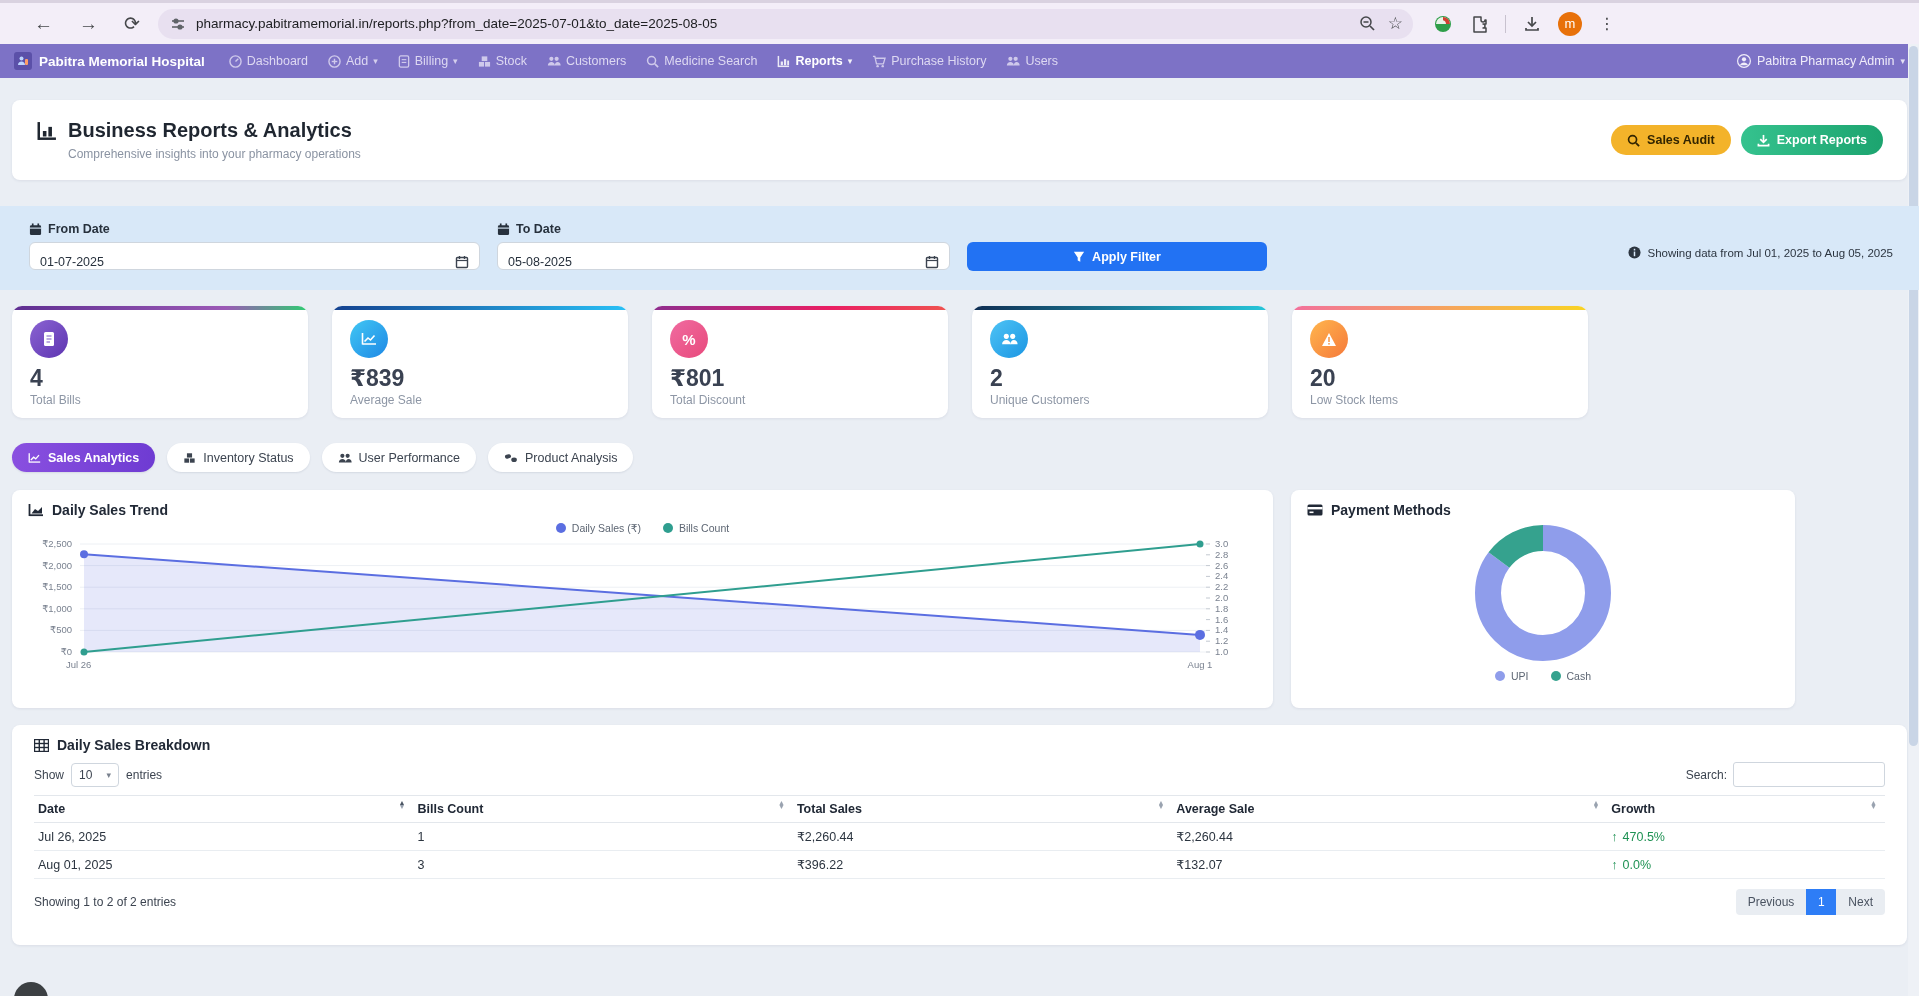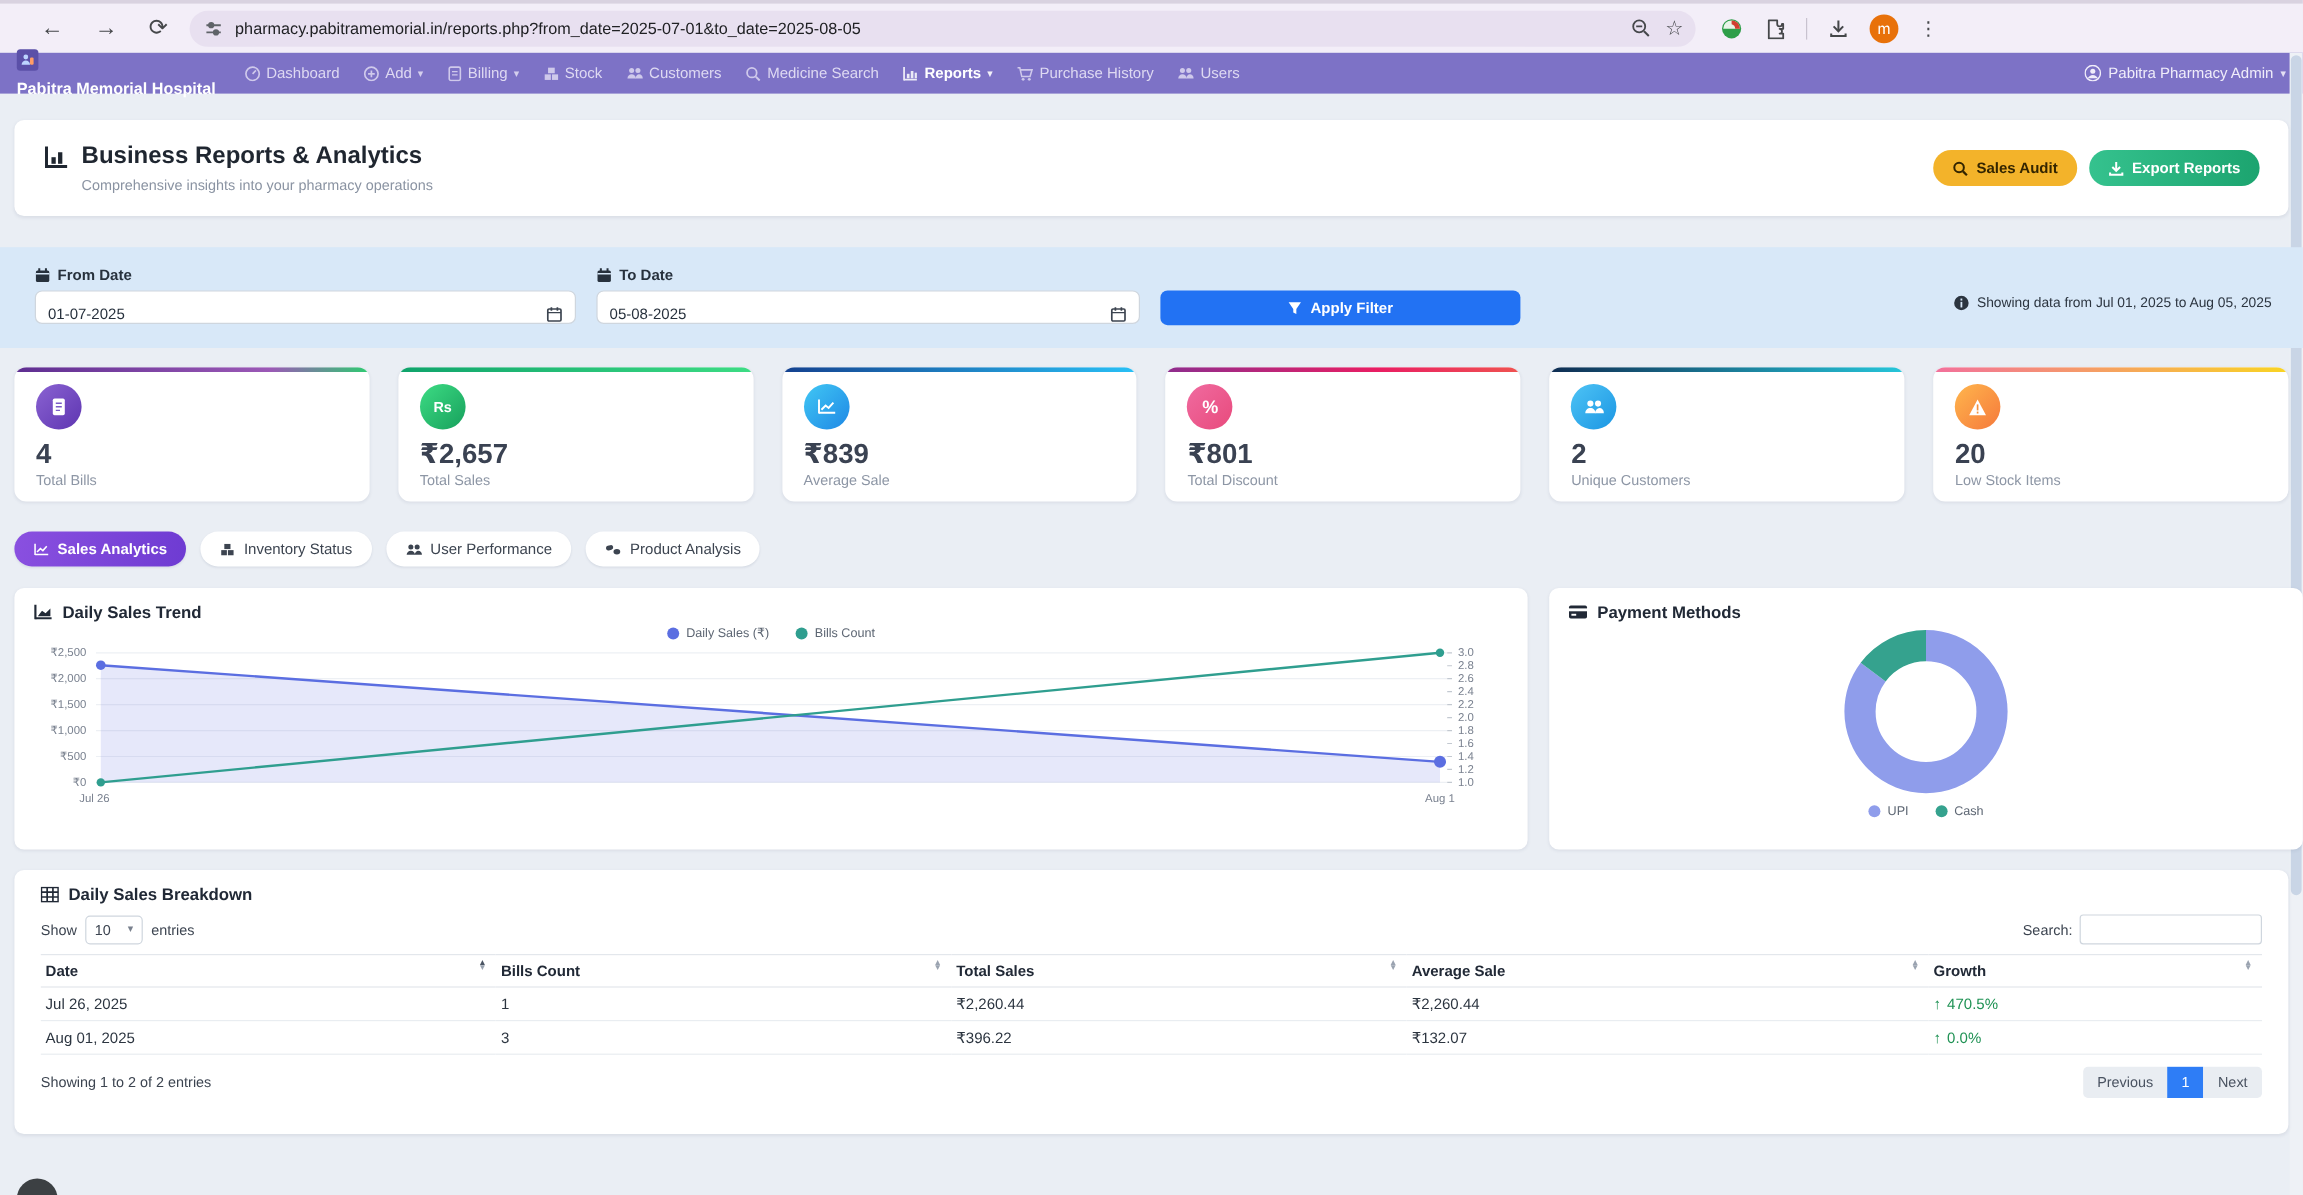--- a/index.html
+++ b/index.html
@@ -17,21 +17,21 @@
   .omni-ico { display:flex; align-items:center; margin-left:12px; }
   .chrome-right { display:flex; align-items:center; gap:17px; margin-left:20px; }
   .vsep { width:1px; height:18px; background:#c8c2cf; }
   .avatar { width:24px; height:24px; border-radius:50%; background:#e8710a; color:#fff;
     font-size:13px; display:flex; align-items:center; justify-content:center; }
   .kebab { font-size:16px; color:#45474a; }
 
   
   .navbar { position:absolute; left:0; top:44px; width:1919px; height:34px;
     background:#7d72c6; display:flex; align-items:center; padding:0 14px; color:#e9e6f7; }
-  .brand { display:flex; gap:7px; color:#fff; font-weight:bold; font-size:13.5px; margin-right:16px;flex-direction:column; }
+  .brand { display:flex; align-items:center; gap:7px; color:#fff; font-weight:bold; font-size:13.5px; margin-right:16px; }
   .brand-logo { width:18px; height:18px; background:#5b50a8; border-radius:3px; display:flex; align-items:center; justify-content:center; }
   .nav-items { display:flex; align-items:center; gap:4px; flex:1; }
   .nav-item { display:flex; align-items:center; gap:5px; font-size:12.5px; padding:5px 8px;
     color:#ded9f2; cursor:pointer; white-space:nowrap; }
   .nav-item.active { color:#fff; font-weight:bold; }
   .nav-item svg { opacity:.85; }
   .nav-user { display:flex; align-items:center; gap:6px; font-size:12.5px; color:#f0edfa; cursor:pointer; }
   .caret { font-size:9px; opacity:.9; }
 
   
@@ -74,21 +74,21 @@
 
   
   .tabs { position:absolute; left:12px; top:443px; display:flex; gap:12px; }
   .tab { height:29px; background:#fff; border-radius:15px; display:flex; align-items:center; gap:7px;
     padding:0 16px; font-size:12.5px; color:#3c4450; cursor:pointer; box-shadow:0 1px 2px rgba(20,40,80,.1); }
   .tab.active { background:linear-gradient(100deg,#8a50e0,#6e3bd2); color:#fff; font-weight:bold; }
 
   
   .panel { position:absolute; background:#fff; border-radius:8px; box-shadow:0 1px 3px rgba(20,40,80,.08); }
   .panel-trend { left:12px; top:490px; width:1261px; height:218px; padding:12px 16px; }
-  .panel-pay { left:1291px; top:490px; width:628px; height:218px; padding:12px 16px; }
+  .panel-pay { left:1291px; top:490px; width:504px; height:218px; padding:12px 16px; }
   .p-title { display:flex; align-items:center; gap:8px; font-size:14px; font-weight:bold; color:#212936; }
   .legend { display:flex; justify-content:center; gap:22px; margin-top:4px; }
   .leg-item { display:flex; align-items:center; gap:6px; font-size:10.5px; color:#5d6673; }
   .dot { width:10px; height:10px; border-radius:50%; }
   .dot-sales { background:#5b6ee1; } .dot-bills { background:#2f9e8f; }
   .dot-upi { background:#8f9deb; } .dot-cash { background:#35a28e; }
   .donut-wrap { display:flex; flex-direction:column; align-items:center; }
 
   
   .panel-table { left:12px; top:725px; width:1895px; height:220px; padding:12px 22px; }
@@ -368,25 +368,20 @@
     <div class="c-icon">
       <svg width="16" height="16" viewBox="0 0 14 16">
           <rect x="2" y="1" width="10" height="14" rx="1.5" fill="#fff"></rect>
           <line x1="4.5" y1="5" x2="9.5" y2="5" stroke="#7a5bc6" stroke-width="1.2"></line>
           <line x1="4.5" y1="8" x2="9.5" y2="8" stroke="#7a5bc6" stroke-width="1.2"></line>
           <line x1="4.5" y1="11" x2="8" y2="11" stroke="#7a5bc6" stroke-width="1.2"></line>
         </svg>
     </div>
     <div class="c-val">4</div>
     <div class="c-lbl">Total Bills</div>
-  </div>
-  <div class="card" style="--g:linear-gradient(90deg,#0fa36b,#3ddc84); --i:linear-gradient(135deg,#3ddc84,#17a05c);">
-    <div class="c-icon">Rs</div>
-    <div class="c-val">₹2,657</div>
-    <div class="c-lbl">Total Sales</div>
   </div>
   <div class="card" style="--g:linear-gradient(90deg,#14418f,#29c0f6); --i:linear-gradient(135deg,#41c7f4,#1e88e5);">
     <div class="c-icon">
       <svg width="16" height="14" viewBox="0 0 16 14">
           <line x1="1.5" y1="1" x2="1.5" y2="12.5" stroke="#fff" stroke-width="1.6"></line>
           <line x1="1.5" y1="12" x2="15" y2="12" stroke="#fff" stroke-width="1.6"></line>
           <polyline points="3.5,9.5 7,6 9.5,8 13.5,3.5" fill="none" stroke="#fff" stroke-width="1.6"></polyline>
         </svg>
     </div>
     <div class="c-val">₹839</div>

